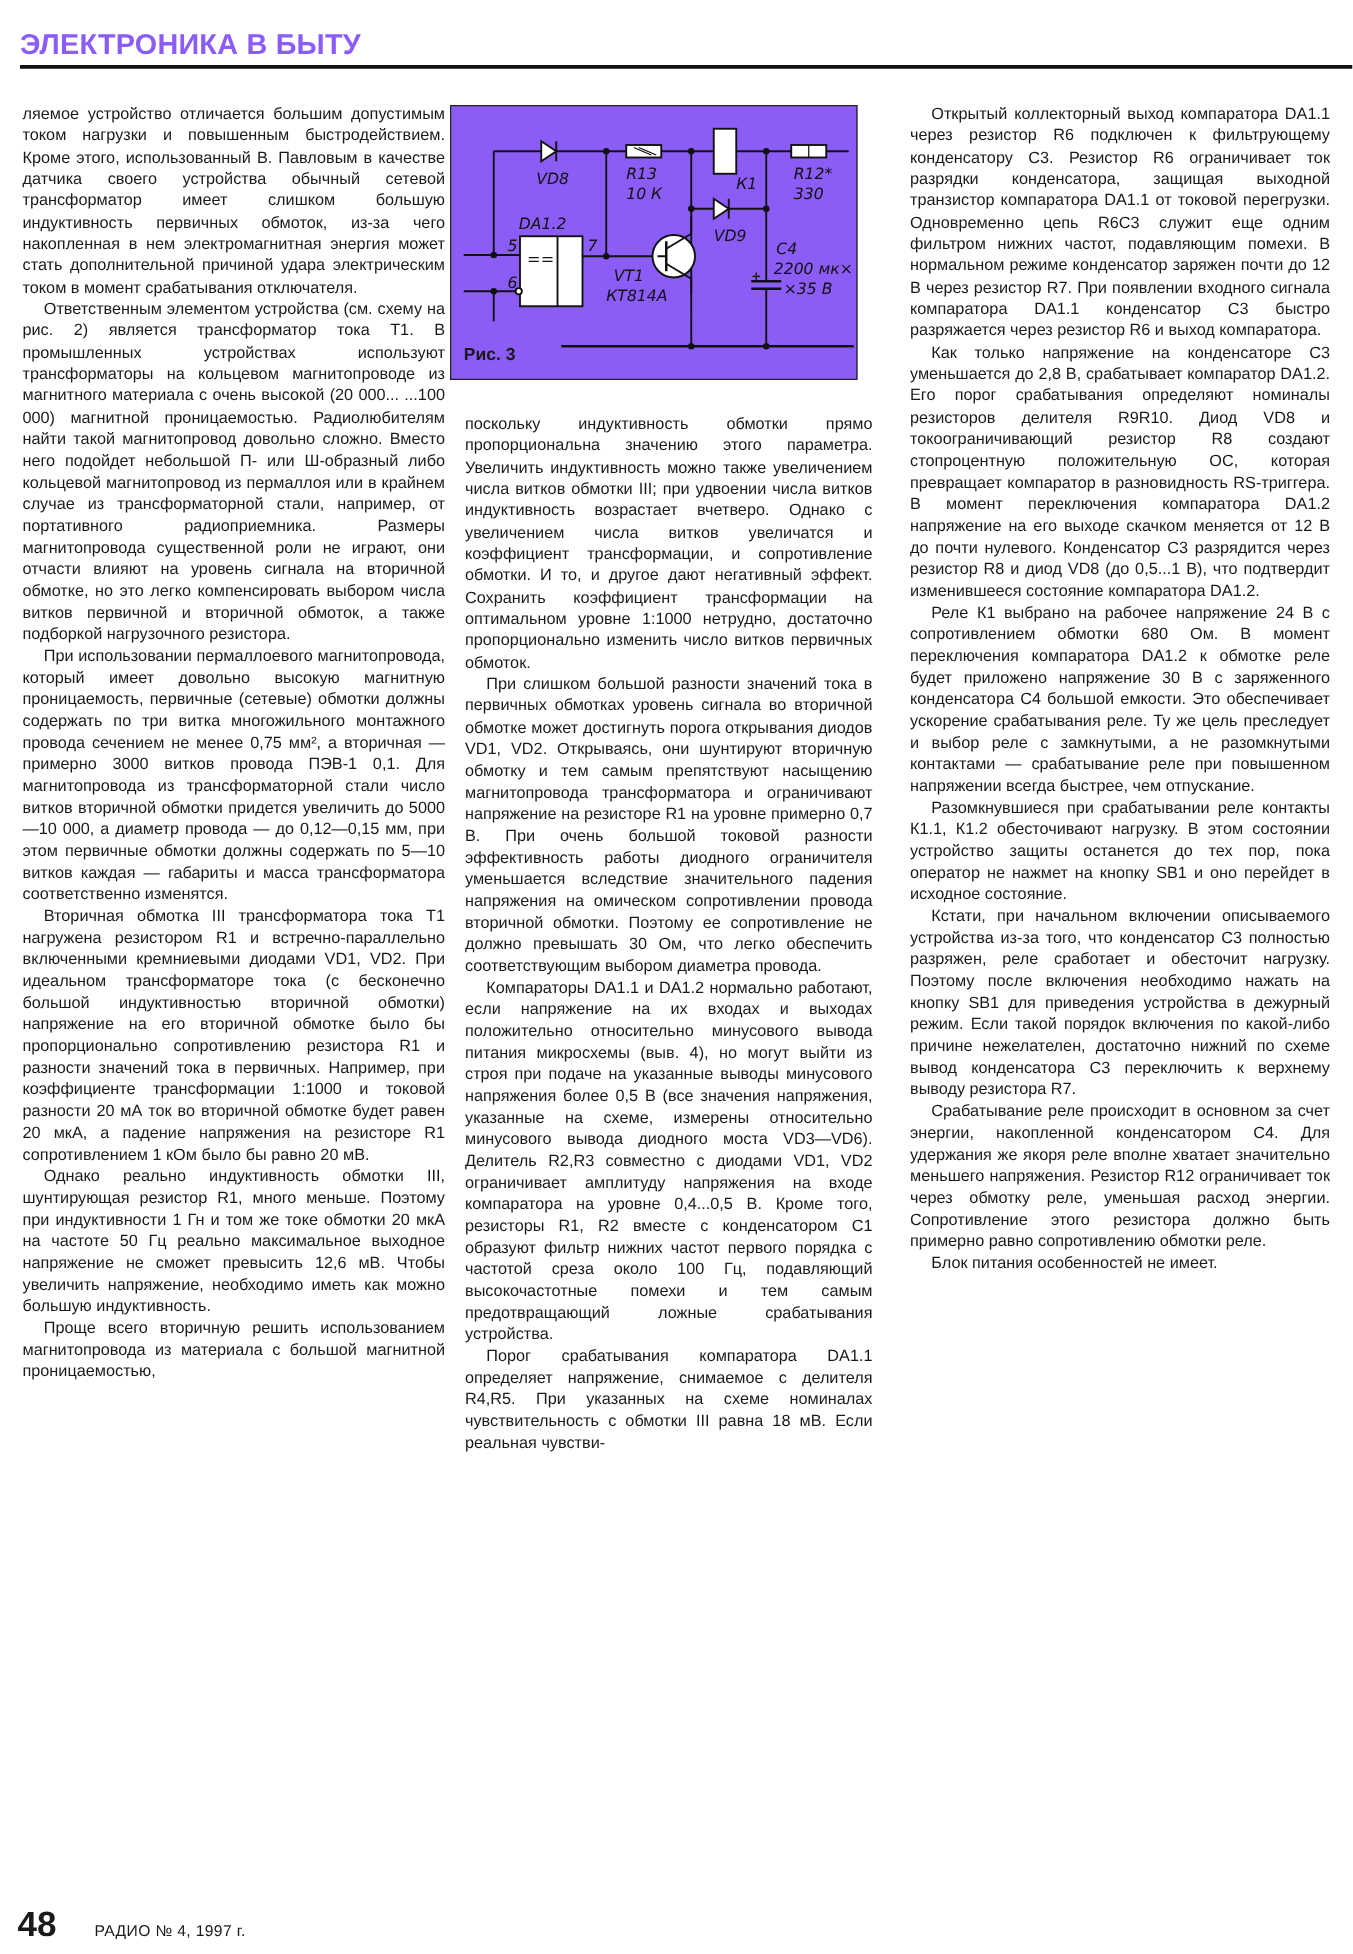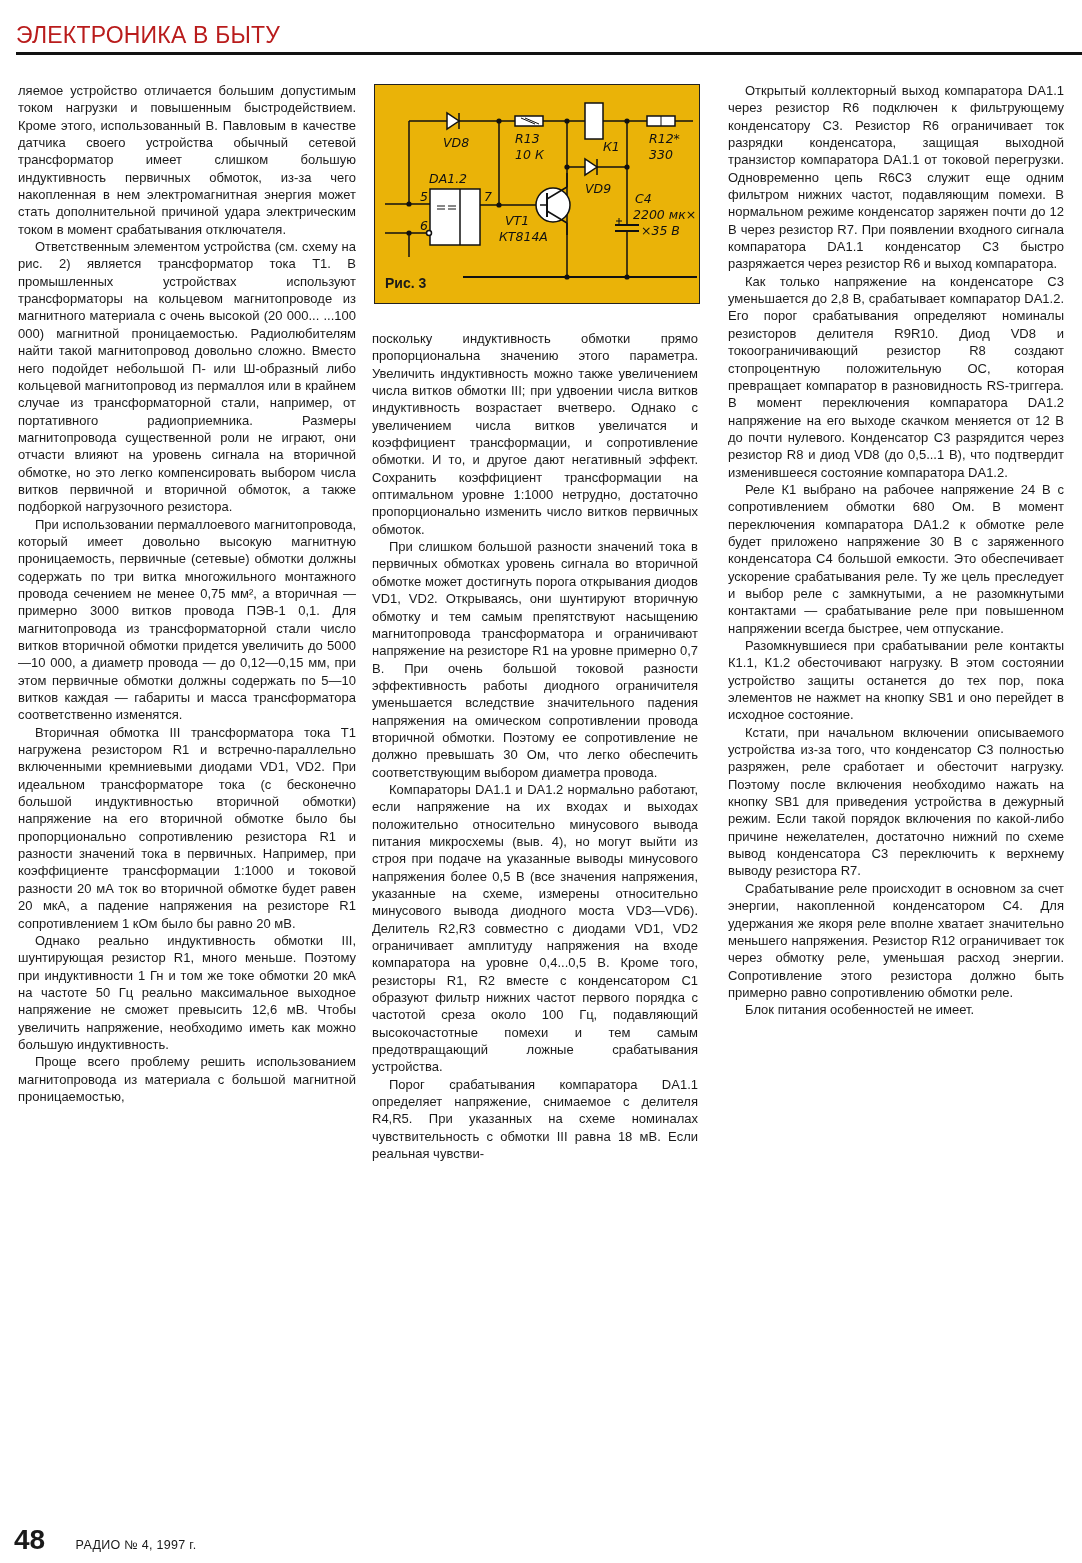--- a/index.html
+++ b/index.html
@@ -1,26 +1,26 @@
 <!DOCTYPE html>
 <html><head>
 <meta charset="utf-8">
 <style>
   html, body { margin: 0; padding: 0; background: #ffffff; }
   body { width: 1082px; height: 1563px; position: relative; overflow: hidden; color: #1a1a1a; font-family: "Liberation Sans", sans-serif; }
   .header { position: absolute; left: 16px; top: 22px; width: 1066px; }
-  .header-title { font-family: "Liberation Sans", sans-serif; font-weight: normal; font-size: 23px; letter-spacing: 0.2px; color: #b91c1c; line-height: 26px; }
+  .header-title { font-family: "Liberation Sans", sans-serif; font-weight: bold; font-size: 23px; letter-spacing: 0.2px; color: #8b5cf6; line-height: 26px; }
   .header-rule { position: absolute; left: 0; top: 30px; width: 1066px; height: 3px; background: #111; }
   .col { position: absolute; font-size: 13px; line-height: 17.35px; text-align: justify; hyphens: manual; }
   .col p { margin: 0; text-indent: 0; }
   .col p.ind { text-indent: 17px; }
   #col1 { left: 18px; top: 82px; width: 338px; }
   #col2 { left: 372px; top: 330px; width: 326px; }
   #col3 { left: 728px; top: 82px; width: 336px; }
-  .figure { position: absolute; left: 374px; top: 84px; width: 324px; height: 218px; border: 1.5px solid #222; background: #eab308; }
+  .figure { position: absolute; left: 360px; top: 84px; width: 324px; height: 218px; border: 1.5px solid #222; background: #8b5cf6; }
   .figure svg { position: absolute; left: 0; top: 0; }
   .fig-caption { position: absolute; left: 10px; top: 190px; font-weight: bold; font-size: 14px; }
   .schem-label { font-family: "DejaVu Sans", sans-serif; font-style: italic; font-size: 12.5px; fill: #111; }
   .footer { position: absolute; left: 14px; top: 1524px; }
   .page-num { font-weight: bold; font-size: 28px; vertical-align: baseline; }
   .pub-info { font-size: 12.5px; margin-left: 26px; letter-spacing: 0.3px; }
 </style>
 </head>
 <body>
 
@@ -28,21 +28,21 @@
   <div class="header-title">ЭЛЕКТРОНИКА В БЫТУ</div>
   <div class="header-rule"></div>
 </div>
 
 <div class="col" id="col1">
     <p>ляемое устройство отличается большим допустимым током нагрузки и повышенным быстродействием. Кроме этого, использованный В. Павловым в качестве датчика своего устройства обычный сетевой трансформатор имеет слишком большую индуктивность первичных обмоток, из-за чего накопленная в нем электромагнитная энергия может стать дополнительной причиной удара электрическим током в момент срабатывания отключателя.</p>
     <p class="ind">Ответственным элементом устройства (см. схему на рис. 2) является трансформатор тока Т1. В промышленных устройствах используют трансформаторы на кольцевом магнитопроводе из магнитного материала с очень высокой (20 000... ...100 000) магнитной проницаемостью. Радиолюбителям найти такой магнитопровод довольно сложно. Вместо него подойдет небольшой П- или Ш-образный либо кольцевой магнитопровод из пермаллоя или в крайнем случае из трансформаторной стали, например, от портативного радиоприемника. Размеры магнитопровода существенной роли не играют, они отчасти влияют на уровень сигнала на вторичной обмотке, но это легко компенсировать выбором числа витков первичной и вторичной обмоток, а также подборкой нагрузочного резистора.</p>
     <p class="ind">При использовании пермаллоевого магнитопровода, который имеет довольно высокую магнитную проницаемость, первичные (сетевые) обмотки должны содержать по три витка многожильного монтажного провода сечением не менее 0,75 мм², а вторичная — примерно 3000 витков провода ПЭВ-1 0,1. Для магнитопровода из трансформаторной стали число витков вторичной обмотки придется увеличить до 5000—10 000, а диаметр провода — до 0,12—0,15 мм, при этом первичные обмотки должны содержать по 5—10 витков каждая — габариты и масса трансформатора соответственно изменятся.</p>
     <p class="ind">Вторичная обмотка III трансформатора тока Т1 нагружена резистором R1 и встречно-параллельно включенными кремниевыми диодами VD1, VD2. При идеальном трансформаторе тока (с бесконечно большой индуктивностью вторичной обмотки) напряжение на его вторичной обмотке было бы пропорционально сопротивлению резистора R1 и разности значений тока в первичных. Например, при коэффициенте трансформации 1:1000 и токовой разности 20 мА ток во вторичной обмотке будет равен 20 мкА, а падение напряжения на резисторе R1 сопротивлением 1 кОм было бы равно 20 мВ.</p>
     <p class="ind">Однако реально индуктивность обмотки III, шунтирующая резистор R1, много меньше. Поэтому при индуктивности 1 Гн и том же токе обмотки 20 мкА на частоте 50 Гц реально максимальное выходное напряжение не сможет превысить 12,6 мВ. Чтобы увеличить напряжение, необходимо иметь как можно большую индуктивность.</p>
-    <p class="ind">Проще всего проблему решить использованием магнитопровода из материала с большой магнитной проницаемостью,</p>
+    <p class="ind">Проще всего вторичную решить использованием магнитопровода из материала с большой магнитной проницаемостью,</p>
   </div>
 
 <div class="figure">
   <svg width="324" height="218" viewBox="0 0 324 218">
     <g stroke="#111" stroke-width="1.5" fill="none">
 
       <path d="M 34 36 L 34 119"></path>
       <path d="M 34 36 L 72 36"></path>
 
       <path d="M 72 28 L 72 44 L 84 36 Z" fill="#fff"></path>
@@ -133,21 +133,21 @@
 <div class="col" id="col2">
     <p>поскольку индуктивность обмотки прямо пропорциональна значению этого параметра. Увеличить индуктивность можно также увеличением числа витков обмотки III; при удвоении числа витков индуктивность возрастает вчетверо. Однако с увеличением числа витков увеличатся и коэффициент трансформации, и сопротивление обмотки. И то, и другое дают негативный эффект. Сохранить коэффициент трансформации на оптимальном уровне 1:1000 нетрудно, достаточно пропорционально изменить число витков первичных обмоток.</p>
     <p class="ind">При слишком большой разности значений тока в первичных обмотках уровень сигнала во вторичной обмотке может достигнуть порога открывания диодов VD1, VD2. Открываясь, они шунтируют вторичную обмотку и тем самым препятствуют насыщению магнитопровода трансформатора и ограничивают напряжение на резисторе R1 на уровне примерно 0,7 В. При очень большой токовой разности эффективность работы диодного ограничителя уменьшается вследствие значительного падения напряжения на омическом сопротивлении провода вторичной обмотки. Поэтому ее сопротивление не должно превышать 30 Ом, что легко обеспечить соответствующим выбором диаметра провода.</p>
     <p class="ind">Компараторы DA1.1 и DA1.2 нормально работают, если напряжение на их входах и выходах положительно относительно минусового вывода питания микросхемы (выв. 4), но могут выйти из строя при подаче на указанные выводы минусового напряжения более 0,5 В (все значения напряжения, указанные на схеме, измерены относительно минусового вывода диодного моста VD3—VD6). Делитель R2,R3 совместно с диодами VD1, VD2 ограничивает амплитуду напряжения на входе компаратора на уровне 0,4...0,5 В. Кроме того, резисторы R1, R2 вместе с конденсатором С1 образуют фильтр нижних частот первого порядка с частотой среза около 100 Гц, подавляющий высокочастотные помехи и тем самым предотвращающий ложные срабатывания устройства.</p>
     <p class="ind">Порог срабатывания компаратора DA1.1 определяет напряжение, снимаемое с делителя R4,R5. При указанных на схеме номиналах чувствительность с обмотки III равна 18 мВ. Если реальная чувстви-</p>
   </div>
 <div class="col" id="col3">
     <p class="ind">Открытый коллекторный выход компаратора DA1.1 через резистор R6 подключен к фильтрующему конденсатору С3. Резистор R6 ограничивает ток разрядки конденсатора, защищая выходной транзистор компаратора DA1.1 от токовой перегрузки. Одновременно цепь R6C3 служит еще одним фильтром нижних частот, подавляющим помехи. В нормальном режиме конденсатор заряжен почти до 12 В через резистор R7. При появлении входного сигнала компаратора DA1.1 конденсатор С3 быстро разряжается через резистор R6 и выход компаратора.</p>
     <p class="ind">Как только напряжение на конденсаторе С3 уменьшается до 2,8 В, срабатывает компаратор DA1.2. Его порог срабатывания определяют номиналы резисторов делителя R9R10. Диод VD8 и токоограничивающий резистор R8 создают стопроцентную положительную ОС, которая превращает компаратор в разновидность RS-триггера. В момент переключения компаратора DA1.2 напряжение на его выходе скачком меняется от 12 В до почти нулевого. Конденсатор С3 разрядится через резистор R8 и диод VD8 (до 0,5...1 В), что подтвердит изменившееся состояние компаратора DA1.2.</p>
     <p class="ind">Реле К1 выбрано на рабочее напряжение 24 В с сопротивлением обмотки 680 Ом. В момент переключения компаратора DA1.2 к обмотке реле будет приложено напряжение 30 В с заряженного конденсатора С4 большой емкости. Это обеспечивает ускорение срабатывания реле. Ту же цель преследует и выбор реле с замкнутыми, а не разомкнутыми контактами — срабатывание реле при повышенном напряжении всегда быстрее, чем отпускание.</p>
-    <p class="ind">Разомкнувшиеся при срабатывании реле контакты К1.1, К1.2 обесточивают нагрузку. В этом состоянии устройство защиты останется до тех пор, пока элементов не нажмет на кнопку SB1 и оно перейдет в исходное состояние.</p>
+    <p class="ind">Разомкнувшиеся при срабатывании реле контакты К1.1, К1.2 обесточивают нагрузку. В этом состоянии устройство защиты останется до тех пор, пока оператор не нажмет на кнопку SB1 и оно перейдет в исходное состояние.</p>
     <p class="ind">Кстати, при начальном включении описываемого устройства из-за того, что конденсатор С3 полностью разряжен, реле сработает и обесточит нагрузку. Поэтому после включения необходимо нажать на кнопку SB1 для приведения устройства в дежурный режим. Если такой порядок включения по какой-либо причине нежелателен, достаточно нижний по схеме вывод конденсатора С3 переключить к верхнему выводу резистора R7.</p>
     <p class="ind">Срабатывание реле происходит в основном за счет энергии, накопленной конденсатором С4. Для удержания же якоря реле вполне хватает значительно меньшего напряжения. Резистор R12 ограничивает ток через обмотку реле, уменьшая расход энергии. Сопротивление этого резистора должно быть примерно равно сопротивлению обмотки реле.</p>
     <p class="ind">Блок питания особенностей не имеет.</p>
   </div>
 
 <div class="footer">
   <span class="page-num">48</span>
   <span class="pub-info">РАДИО № 4, 1997 г.</span>
 </div>
 

